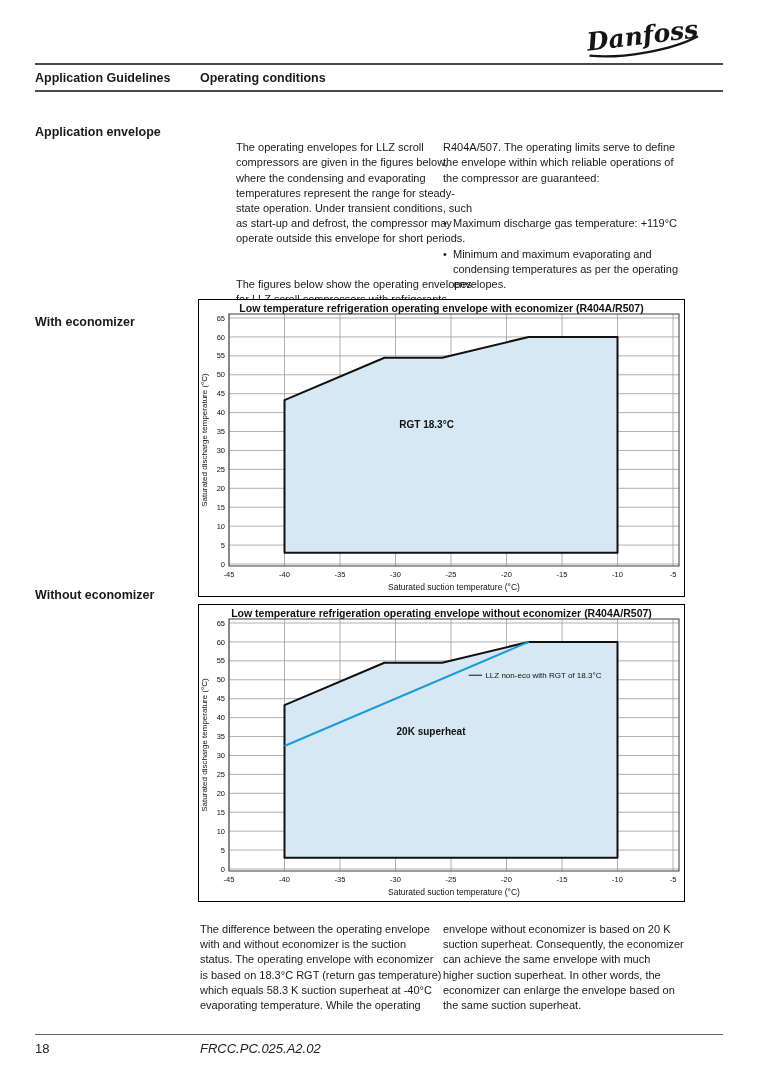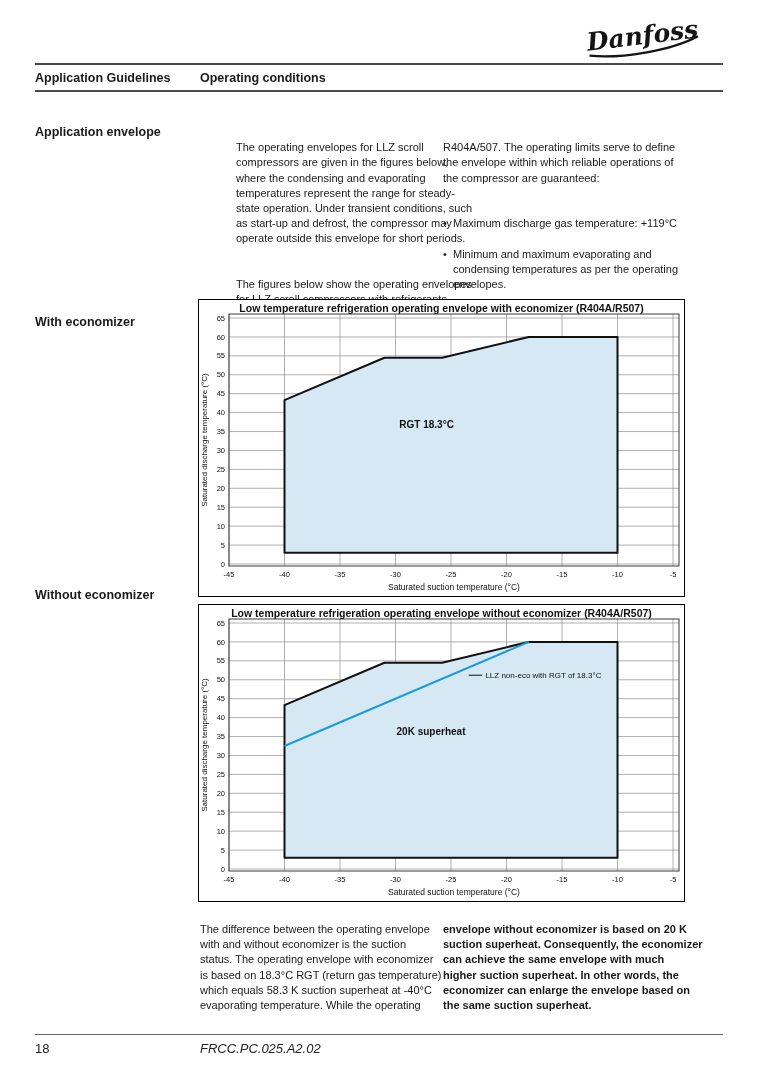--- a/index.html
+++ b/index.html
@@ -193,21 +193,21 @@
       <text x="256" y="291" text-anchor="middle" font-size="8.5" fill="#111" font-family="&quot;Liberation Sans&quot;,sans-serif">Saturated suction temperature (°C)</text>
       <text x="9" y="141" text-anchor="middle" font-size="8" fill="#111" font-family="&quot;Liberation Sans&quot;,sans-serif" transform="rotate(-90 9 141)">Saturated discharge temperature (°C)</text>
     </svg>
 
   <div class="body-col col1" style="top:922px;">The difference between the operating envelope
 with and without economizer is the suction
 status. The operating envelope with economizer
 is based on 18.3°C RGT (return gas temperature)
 which equals 58.3 K suction superheat at -40°C
 evaporating temperature. While the operating</div>
-  <div class="body-col col2" style="top:922px;font-weight:bold;">envelope without economizer is based on 20 K
+  <div class="body-col col2" style="top:922px;">envelope without economizer is based on 20 K
 suction superheat. Consequently, the economizer
 can achieve the same envelope with much
 higher suction superheat. In other words, the
 economizer can enlarge the envelope based on
 the same suction superheat.</div>
 
   <div class="rule rule-footer"></div>
   <div class="footer-text footer-page">18</div>
   <div class="footer-text footer-code">FRCC.PC.025.A2.02</div>
 

